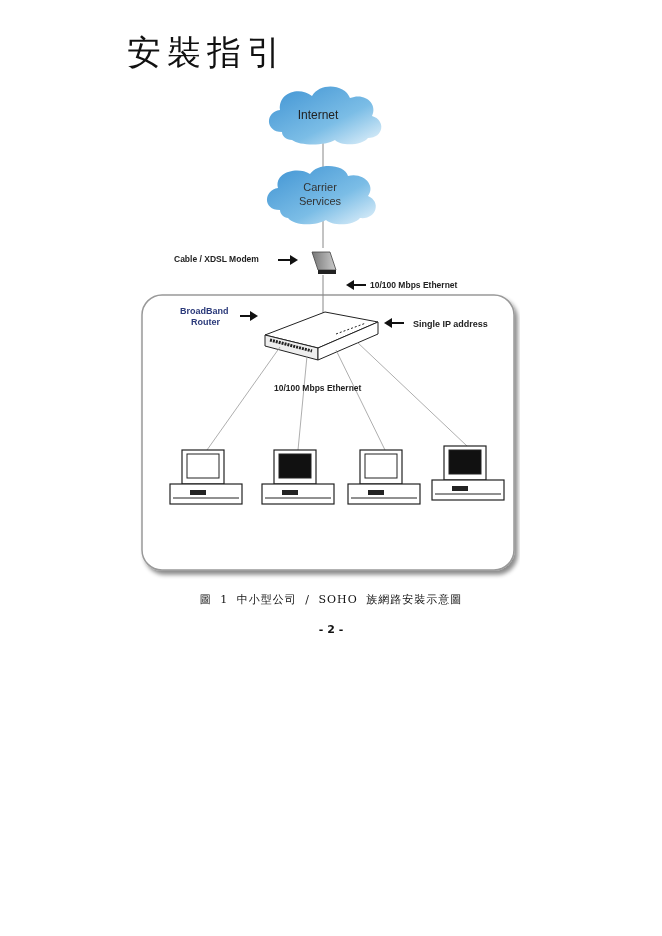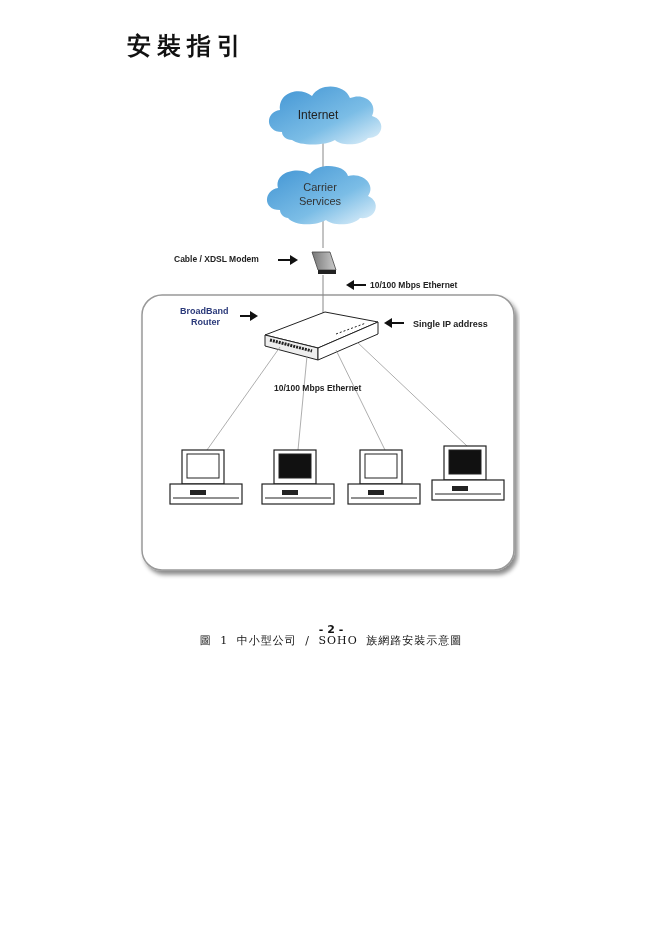--- a/index.html
+++ b/index.html
@@ -1,19 +1,19 @@
 <!DOCTYPE html>
 <html><head>
 <meta charset="utf-8">
 <style>
   html, body { margin: 0; padding: 0; background: #ffffff; }
   body { width: 662px; height: 936px; position: relative; overflow: hidden; font-family: "DejaVu Sans", sans-serif; }
-  .title { position: absolute; left: 127px; top: 30px; font-family: "DejaVu Serif", serif; font-size: 24px; letter-spacing: 6px; color: #111; font-weight: bold; }
+  .title { position: absolute; left: 127px; top: 30px; font-family: "DejaVu Serif", serif; font-size: 34px; letter-spacing: 6px; color: #111; }
   .diagram { position: absolute; left: 140px; top: 80px; width: 380px; height: 500px; }
-  .caption { position: absolute; left: 0; width: 662px; top: 592px; text-align: center; font-family: "DejaVu Serif", serif; font-size: 11px; color: #111; letter-spacing: 1px; word-spacing: 4px; margin-top: 41px; }
+  .caption { position: absolute; left: 0; width: 662px; top: 592px; text-align: center; font-family: "DejaVu Serif", serif; font-size: 11px; color: #111; letter-spacing: 1px; word-spacing: 4px; }
   .pagenum { position: absolute; left: 0; width: 662px; top: 623px; text-align: center; font-family: "DejaVu Sans", sans-serif; font-size: 11px; font-weight: bold; color: #111; }
   svg text { font-family: "Liberation Sans", sans-serif; }
 </style>
 </head>
 <body>
 
 <div class="title">安裝指引</div>
 
 <svg class="diagram" viewBox="0 0 380 500" width="380" height="500">
   <defs>

